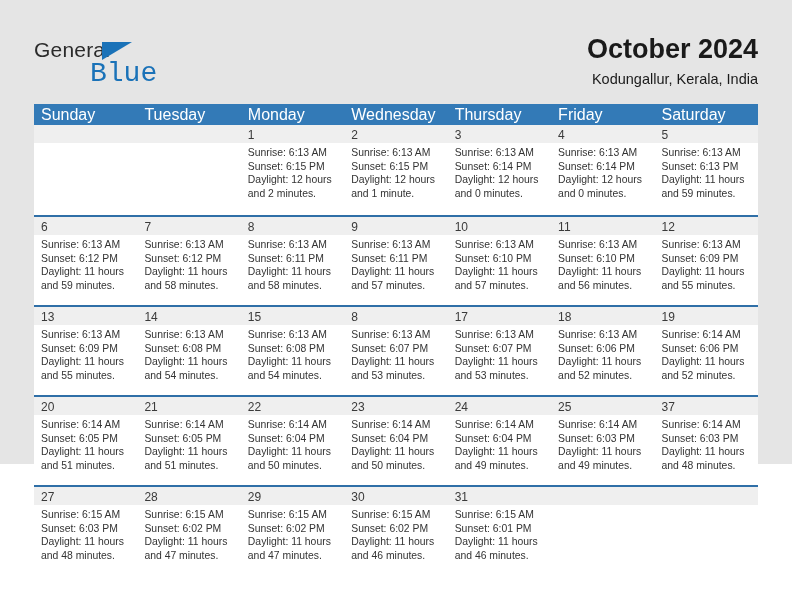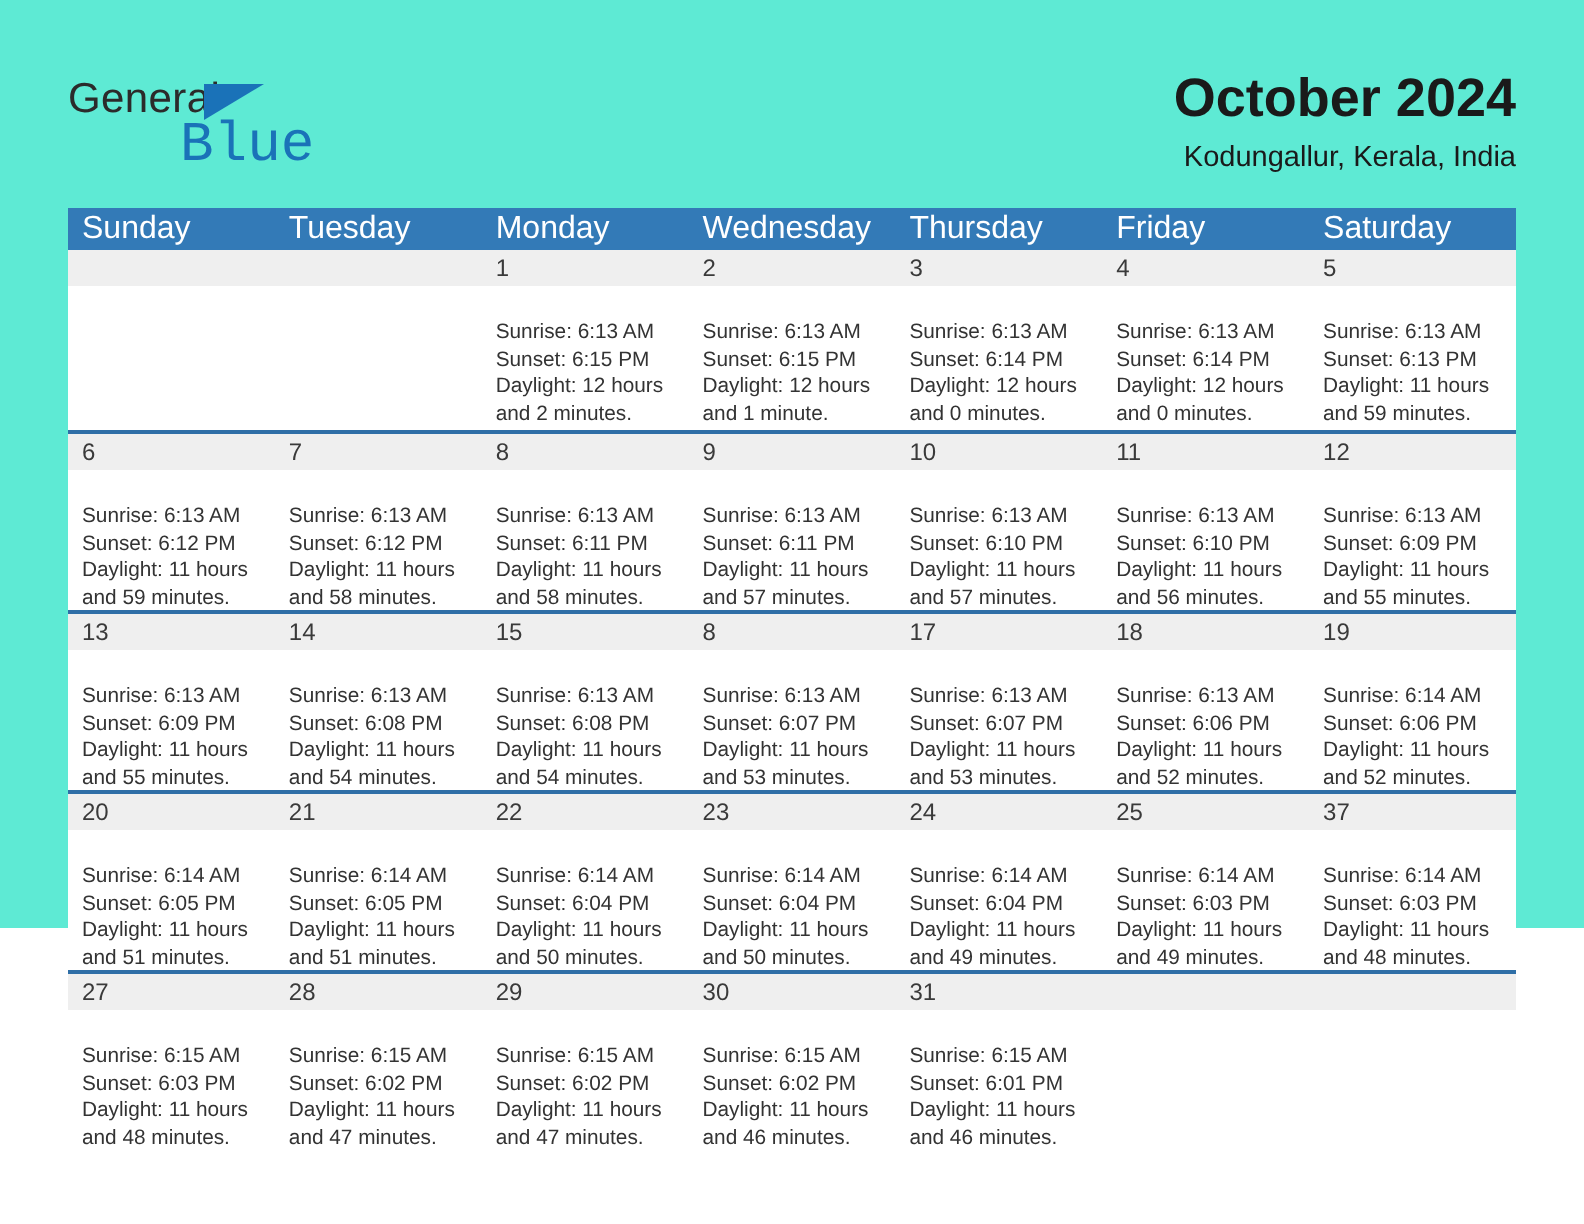--- a/index.html
+++ b/index.html
@@ -6,21 +6,21 @@
   html, body {
     width: 792px;
     height: 612px;
     background: #ffffff;
     font-family: "Liberation Sans", sans-serif;
   }
   .page {
     position: relative;
     width: 792px;
     height: 464px;
-    background: #5eead4;
+    background: #e5e5e5;
   }
 
   
   .header {
     position: absolute;
     left: 0; top: 0;
     width: 792px;
     height: 100px;
   }
   .logo {
@@ -110,21 +110,20 @@
   }
   .cell.empty .cell-daynum-band { background: #efefef; }
   .daynum {
     font-size: 12px;
     color: #3a3a3a;
     line-height: 18px;
     display: inline-block;
   }
   .cell-body {
     padding: 3px 6px 0 7px;
-    margin-top: 14px;
   }
   .cell-line {
     font-size: 10.4px;
     line-height: 13.6px;
     color: #333333;
     white-space: nowrap;
   }
 </style>
 </head>
 <body>

